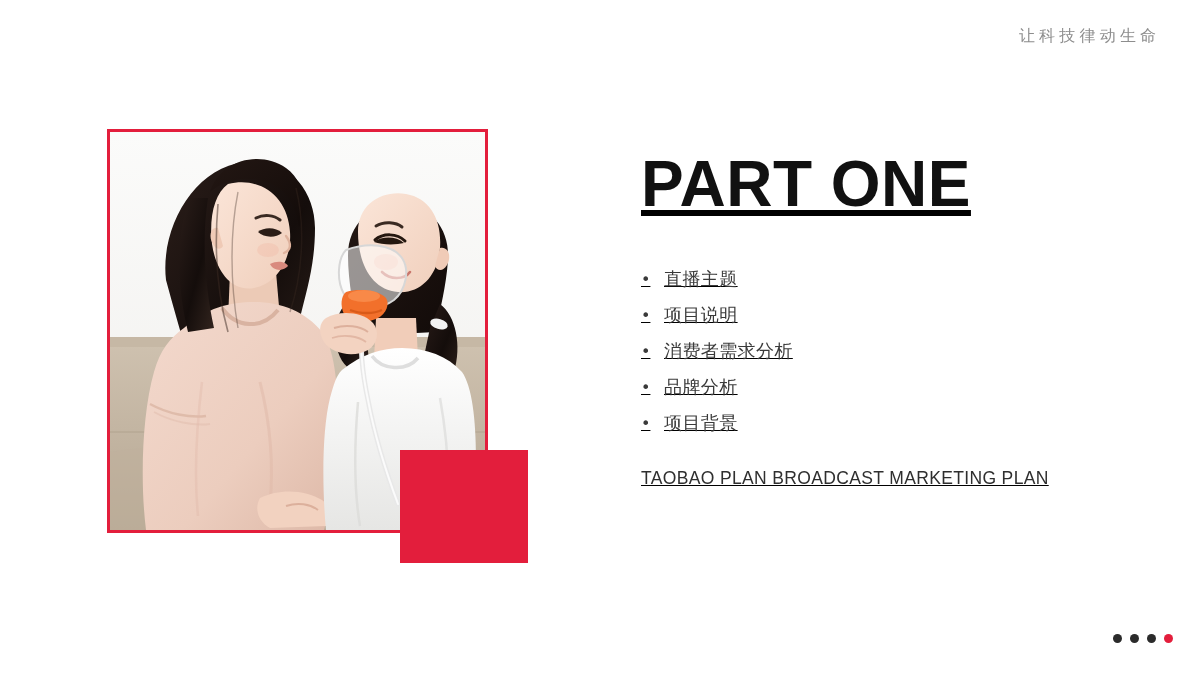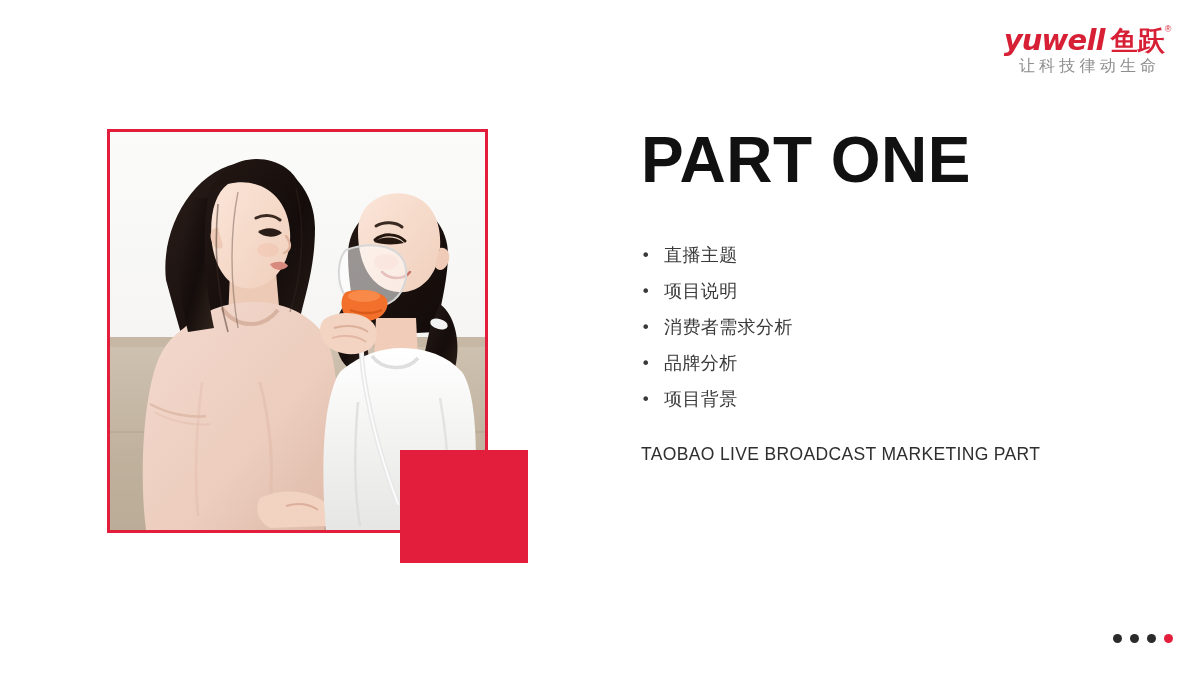--- a/index.html
+++ b/index.html
@@ -99,22 +99,23 @@
     top: 450px;
     width: 128px;
     height: 113px;
     background: #E31E3C;
   }
 
   
   .content {
     position: absolute;
     left: 641px;
-    top: 128px;
+    top: 152px;
     width: 520px;
+    text-decoration: underline;
   }
   .part-title {
     margin: 0;
     font-size: 64px;
     font-weight: 700;
     line-height: 1.0;
     letter-spacing: 0.5px;
     color: #111111;
     font-family: "Liberation Sans", sans-serif;
     white-space: nowrap;
@@ -179,23 +180,20 @@
   .dot.is-active {
     background: #E31E3C;
   }
 </style>
 </head>
 <body>
 
 <div class="slide">
 
   <div class="brand">
-    <span class="brand-mark">
-      <span class="brand-latin">yuwell</span><span class="brand-cjk">鱼跃</span><span class="brand-reg">®</span>
-    </span>
     <span class="brand-tagline">让科技律动生命</span>
   </div>
 
   <div class="photo-frame">
     <div class="photo">
       <svg viewBox="0 0 375 398" preserveAspectRatio="xMidYMid slice">
         <defs>
           <linearGradient id="wallGrad" x1="0" y1="0" x2="0" y2="1">
             <stop offset="0%" stop-color="#fbfbfa"></stop>
             <stop offset="100%" stop-color="#f0efec"></stop>
@@ -351,21 +349,21 @@
       <li class="bullet-item">
         <span class="bullet-dot">•</span>
         <span class="bullet-text">品牌分析</span>
       </li>
       <li class="bullet-item">
         <span class="bullet-dot">•</span>
         <span class="bullet-text">项目背景</span>
       </li>
     </ul>
 
-    <div class="plan-line">TAOBAO LIVE BROADCAST MARKETING PART</div>
+    <div class="plan-line">TAOBAO PLAN BROADCAST MARKETING PLAN</div>
   </div>
 
   <div class="page-dots">
     <span class="dot"></span>
     <span class="dot"></span>
     <span class="dot"></span>
     <span class="dot is-active"></span>
   </div>
 
 </div>

